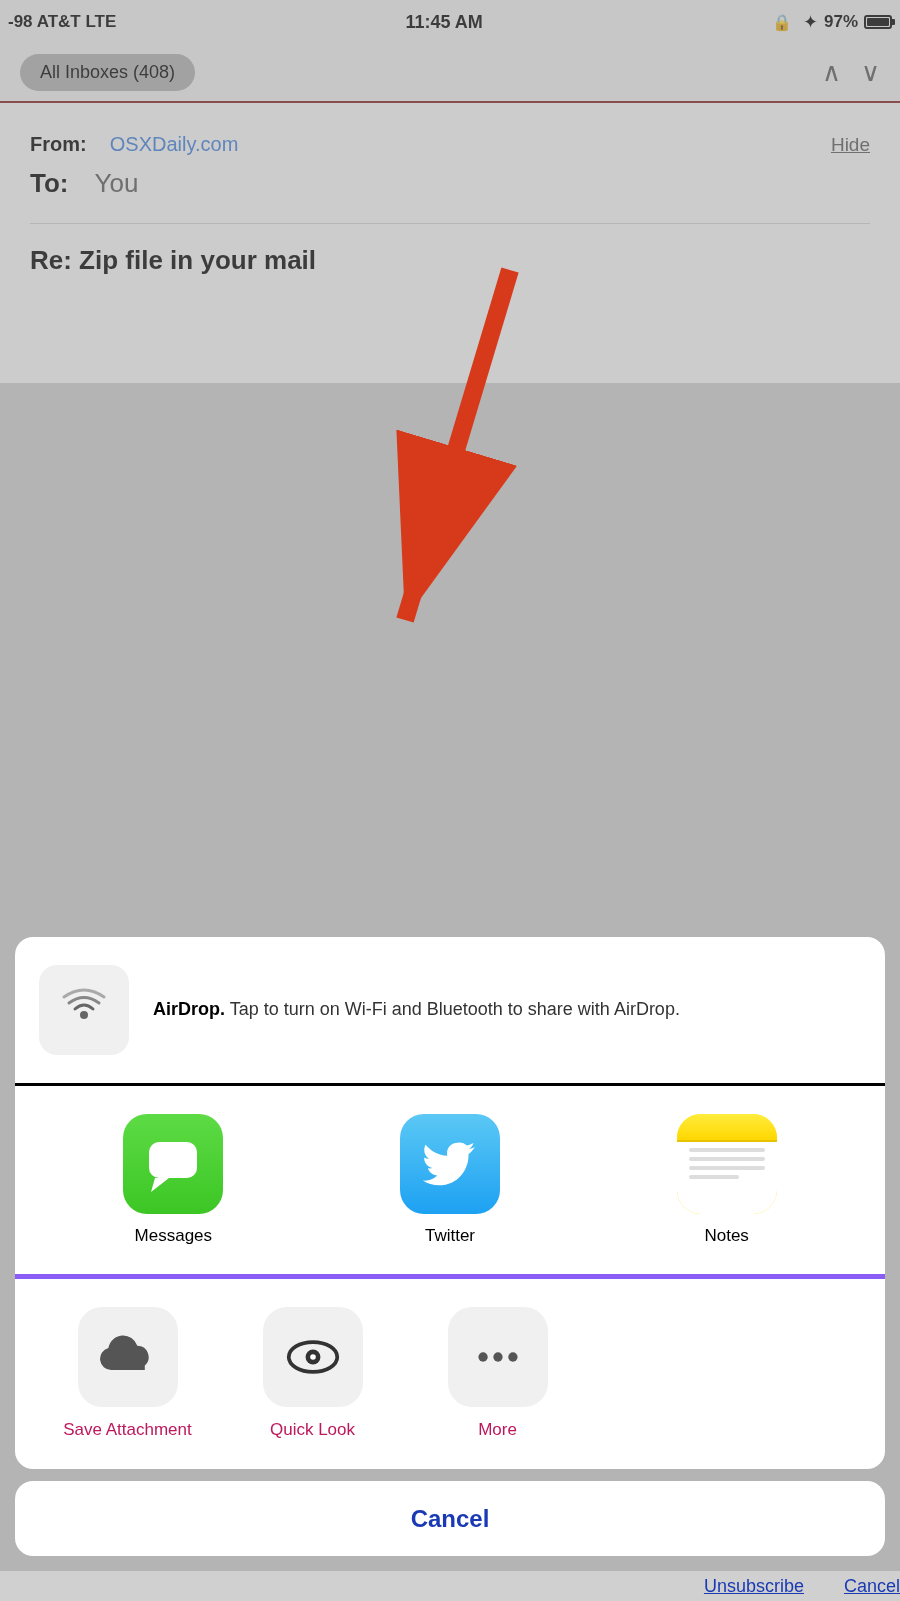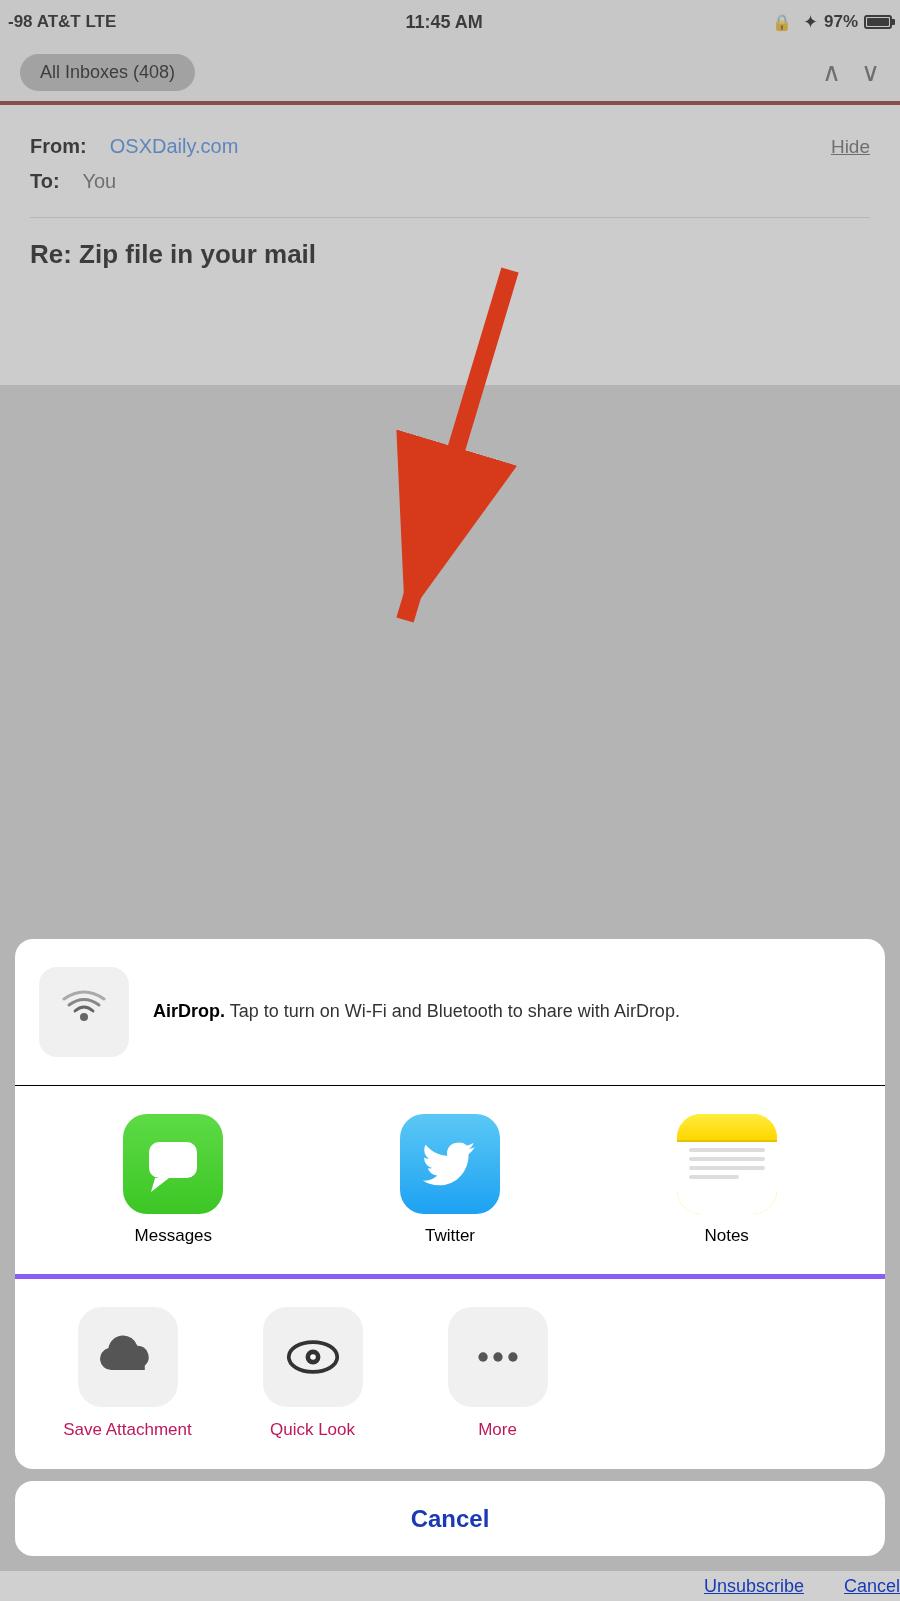--- a/index.html
+++ b/index.html
@@ -74,21 +74,21 @@
       border-radius: 1px;
     }
 
     
     .nav-bar {
       display: flex;
       justify-content: space-between;
       align-items: center;
       padding: 10px 20px;
       background: #e8e8e8;
-      border-bottom: 4px solid #7f1d1d;
+      border-bottom: 2px solid #7f1d1d;
     }
     .inbox-badge {
       background: #aaa;
       border-radius: 20px;
       padding: 8px 20px;
       font-size: 18px;
       font-weight: 500;
       color: #000;
     }
     .nav-arrows {
@@ -124,21 +124,21 @@
       color: #3a7bd5;
       font-weight: 500;
     }
     .hide-link {
       color: #555;
       font-size: 19px;
       text-decoration: underline;
       cursor: pointer;
     }
     .email-to {
-      font-size: 20px;
+      font-size: 26px;
       color: #333;
       margin-bottom: 24px;
     }
     .email-to-label {
       font-weight: 700;
       color: #000;
     }
     .email-to-value {
       color: #555;
     }
@@ -189,21 +189,21 @@
       overflow: hidden;
       margin-bottom: 12px;
     }
 
     
     .airdrop-section {
       display: flex;
       align-items: center;
       padding: 28px 24px;
       gap: 24px;
-      border-bottom: 1px solid #000000;
+      border-bottom: 3px solid #000000;
     }
     .airdrop-icon-wrap {
       width: 90px;
       height: 90px;
       background: #f0f0f0;
       border-radius: 18px;
       display: flex;
       align-items: center;
       justify-content: center;
       flex-shrink: 0;

